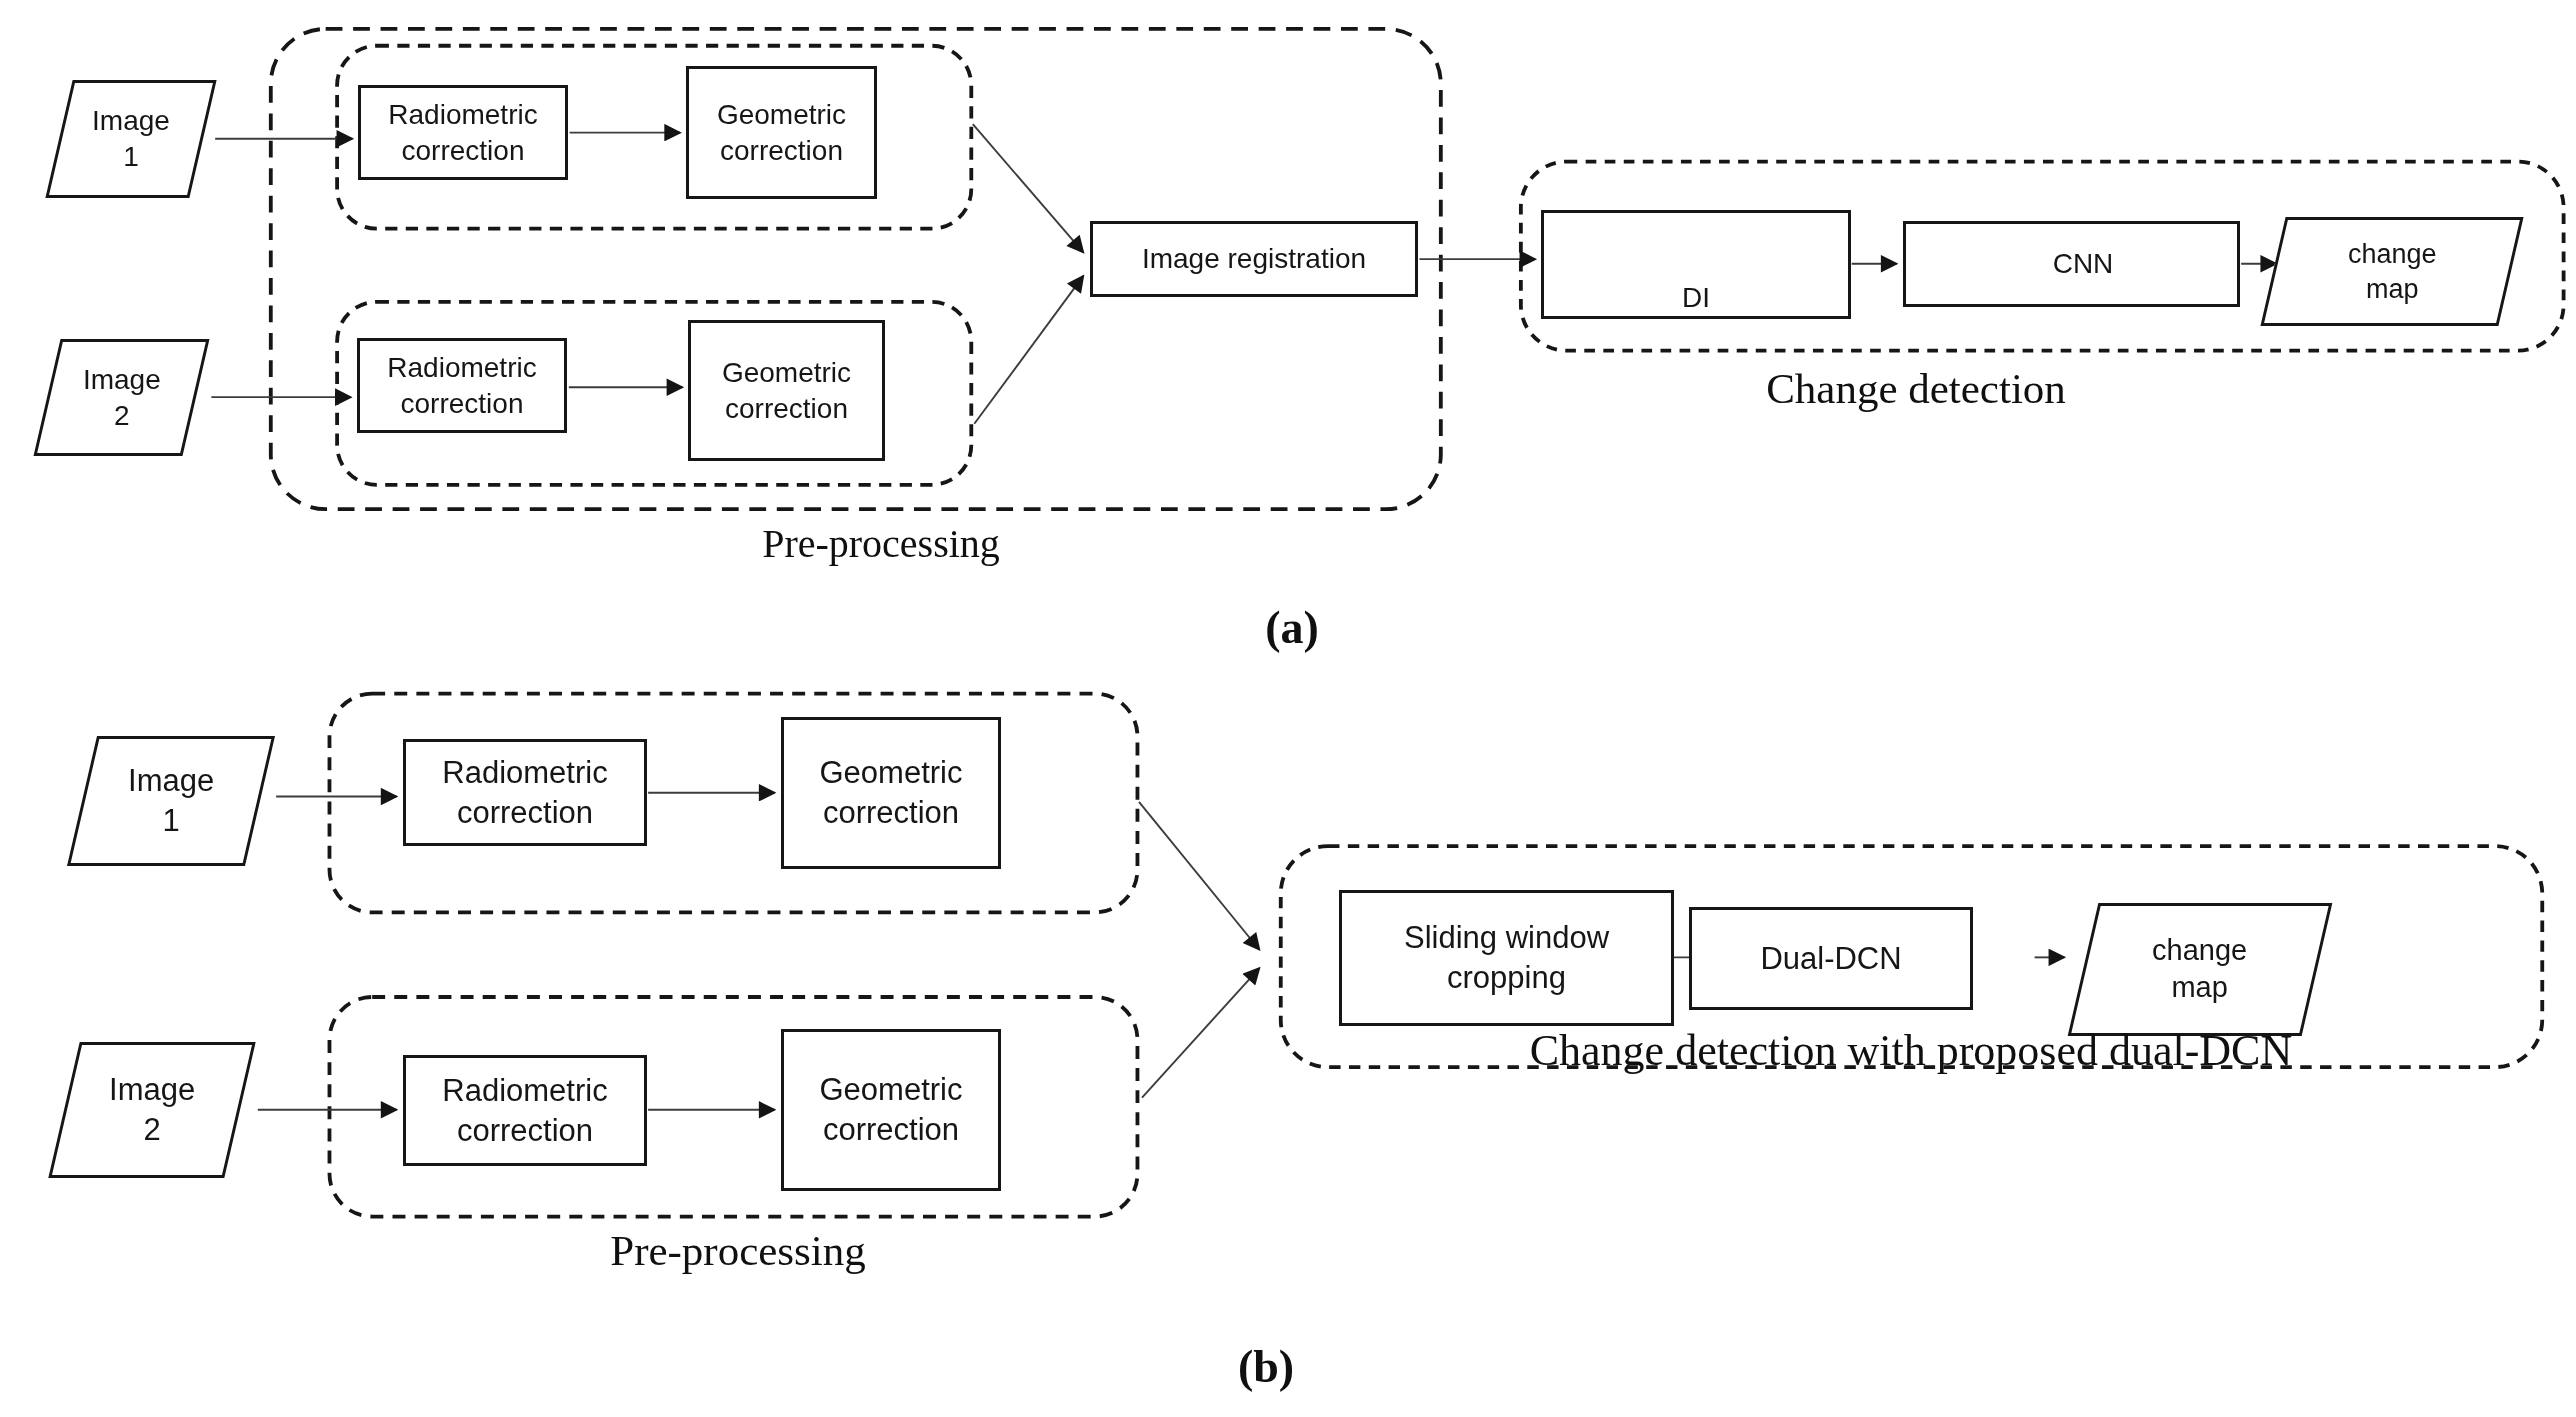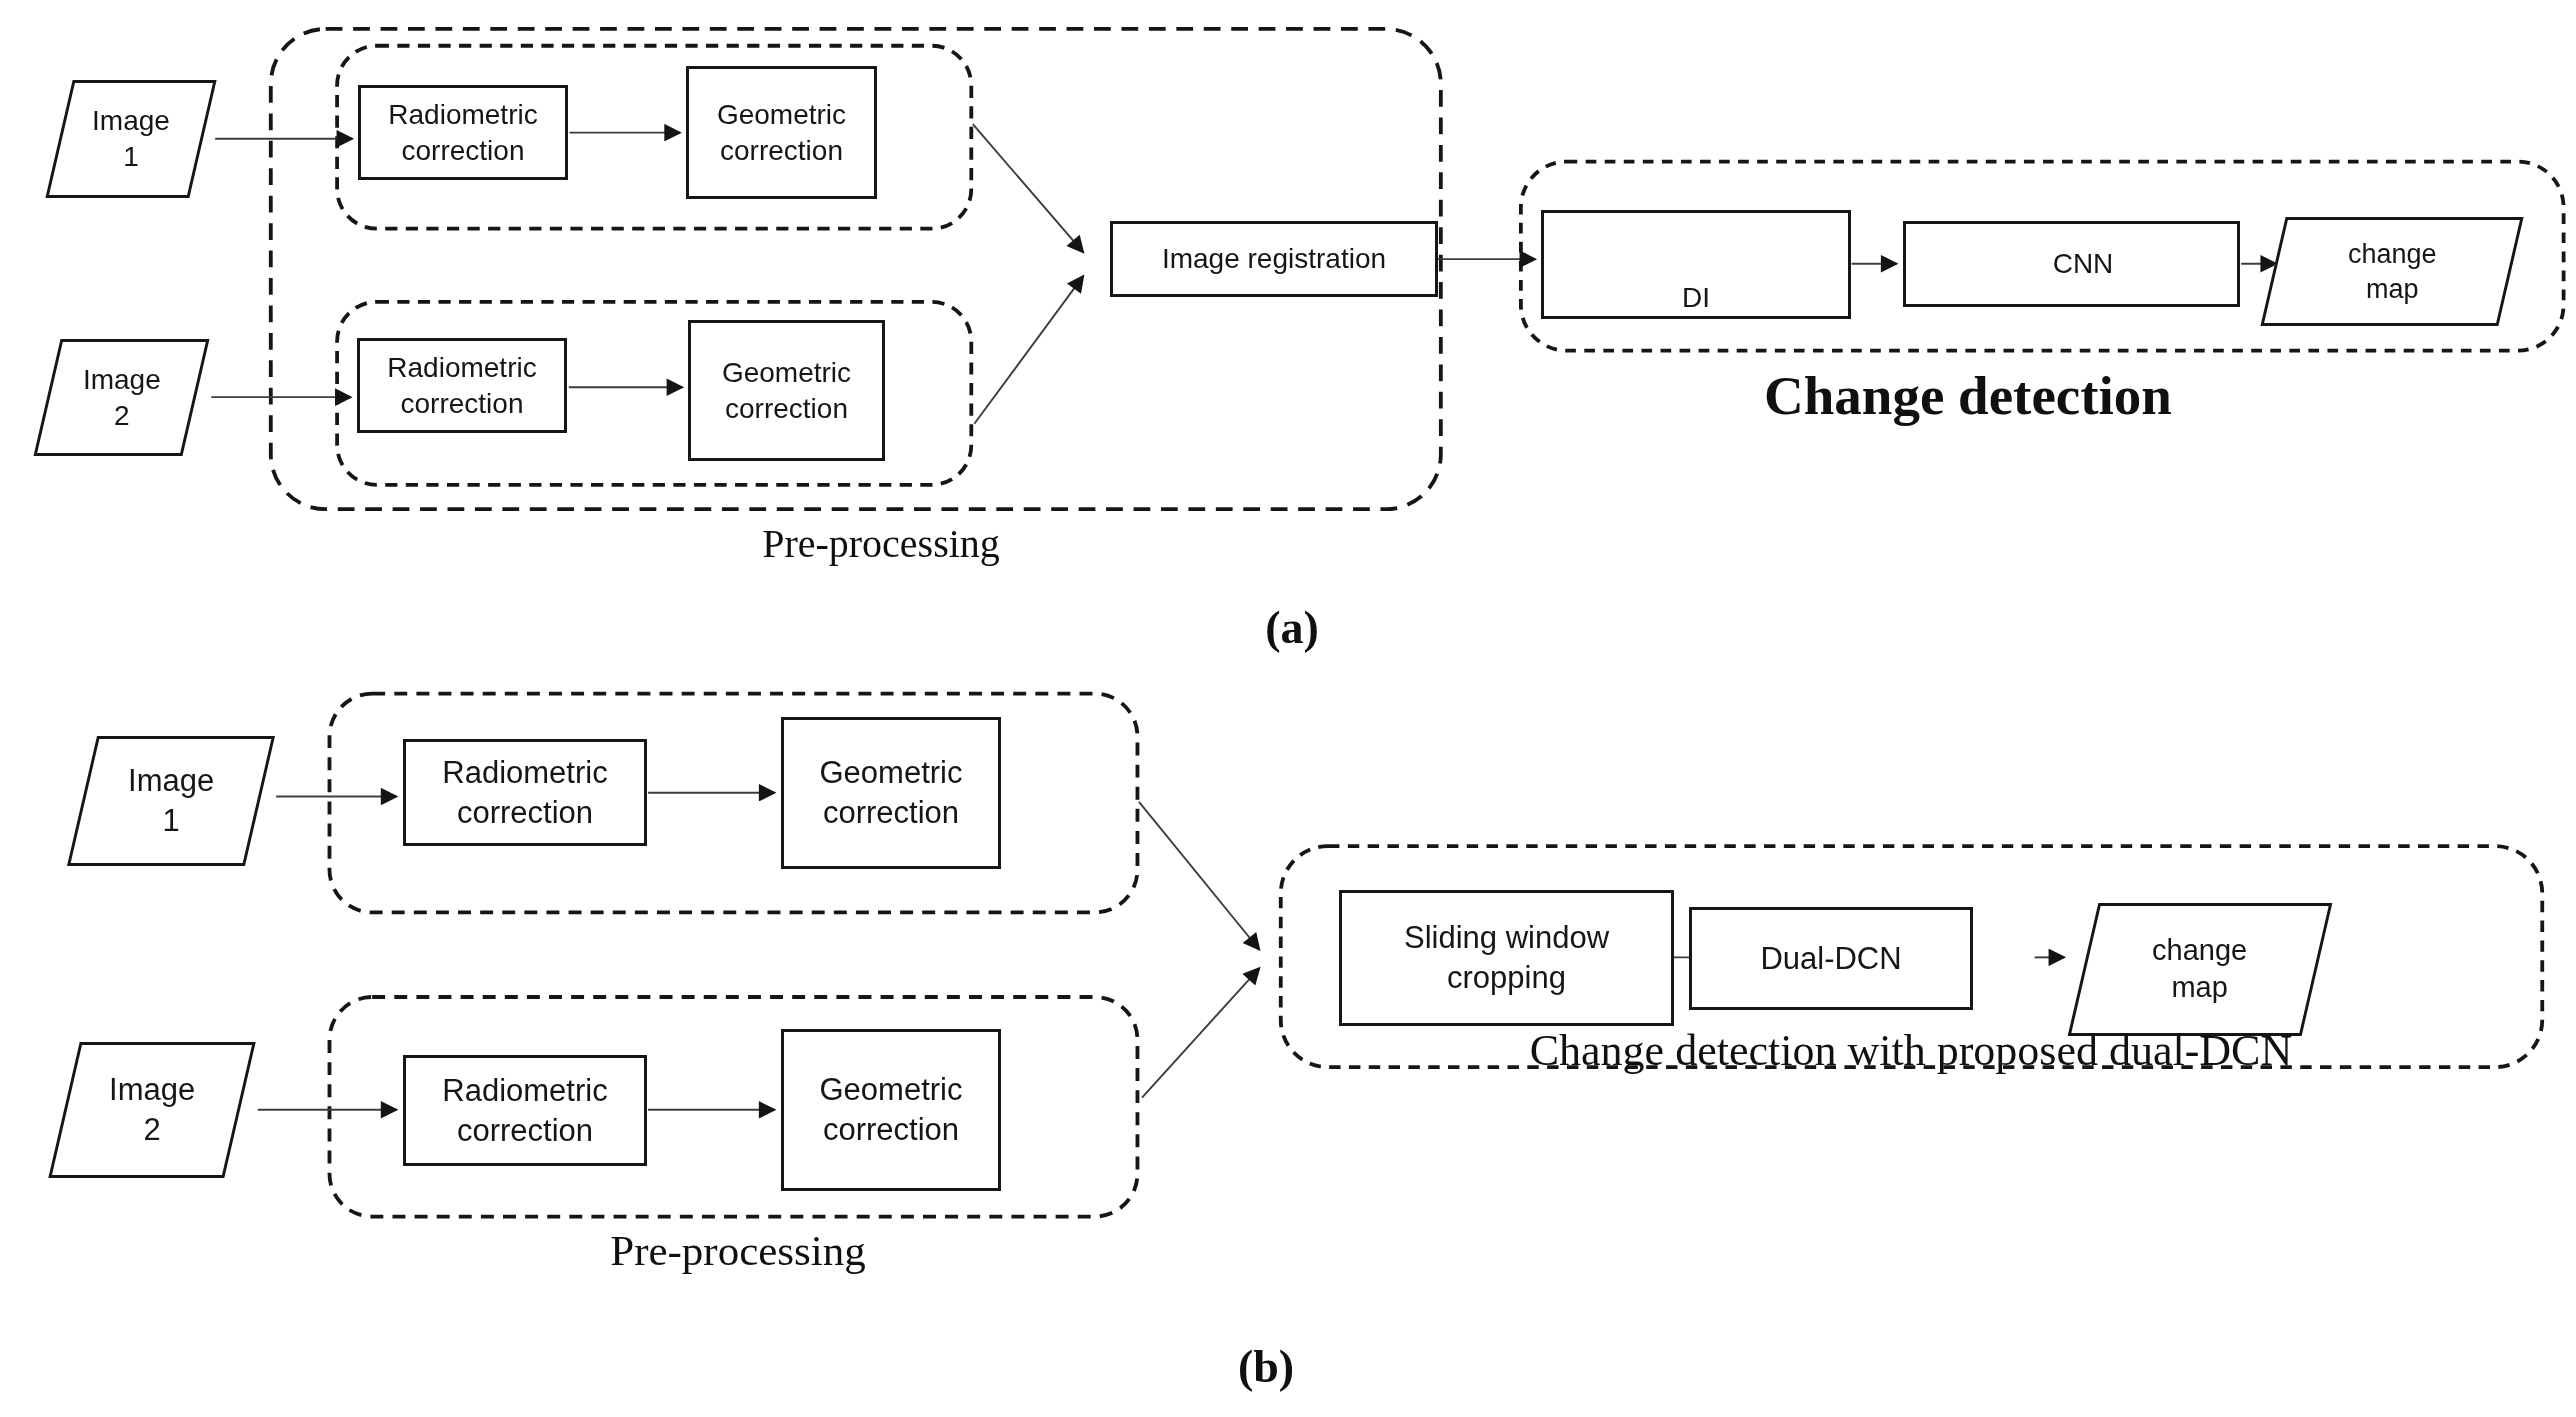--- a/index.html
+++ b/index.html
@@ -100,40 +100,40 @@
   <div class="node fs-a" style="left:357px;top:338px;width:210px;height:95px;">
     <div class="lbl">Radiometric
 correction</div>
   </div>
 
   <div class="node fs-a" style="left:688px;top:320px;width:197px;height:141px;">
     <div class="lbl">Geometric
 correction</div>
   </div>
 
-  <div class="node fs-areg" style="left:1090px;top:221px;width:328px;height:76px;margin-left:20px;">
+  <div class="node fs-areg" style="left:1090px;top:221px;width:328px;height:76px;">
     <div class="lbl">Image registration</div>
   </div>
 
   <div class="node fs-areg" style="left:1541px;top:210px;width:310px;height:109px;align-items:flex-end;">
     <div class="lbl">DI</div>
   </div>
 
   <div class="node fs-areg" style="left:1903px;top:221px;width:337px;height:86px;padding-left:23px;">
     <div class="lbl">CNN</div>
   </div>
 
   <div class="node para fs-acm" style="left:2273px;top:217px;width:238px;height:109px;transform:skewX(-13deg);">
     <div class="lbl" style="transform:skewX(13deg);">change
 map</div>
   </div>
 
   <div class="slabel" style="left:881px;top:520px;font-size:40px;">Pre-processing</div>
 
-  <div class="slabel" style="left:1968px;top:364px;font-size:55px;font-weight:bold;">Change detection</div>
+  <div class="slabel" style="left:1916px;top:364px;font-size:43px;">Change detection</div>
 
   <div class="slabel tag" style="left:1292px;top:601px;font-size:46px;">(a)</div>
 
   <div class="node para fs-b" style="left:82px;top:736px;width:178px;height:130px;transform:skewX(-13deg);">
     <div class="lbl" style="transform:skewX(13deg);">Image
 1</div>
   </div>
 
   <div class="node fs-b" style="left:403px;top:739px;width:244px;height:107px;">
     <div class="lbl">Radiometric

